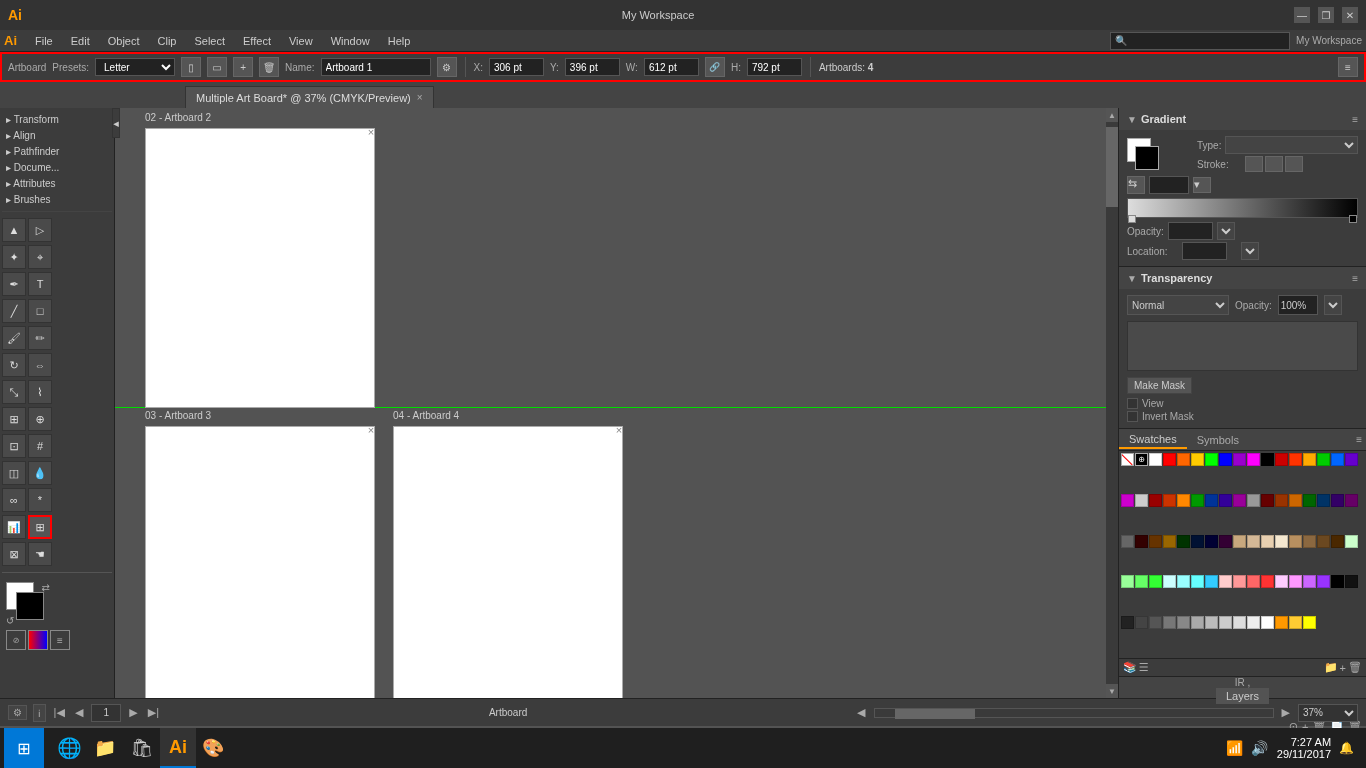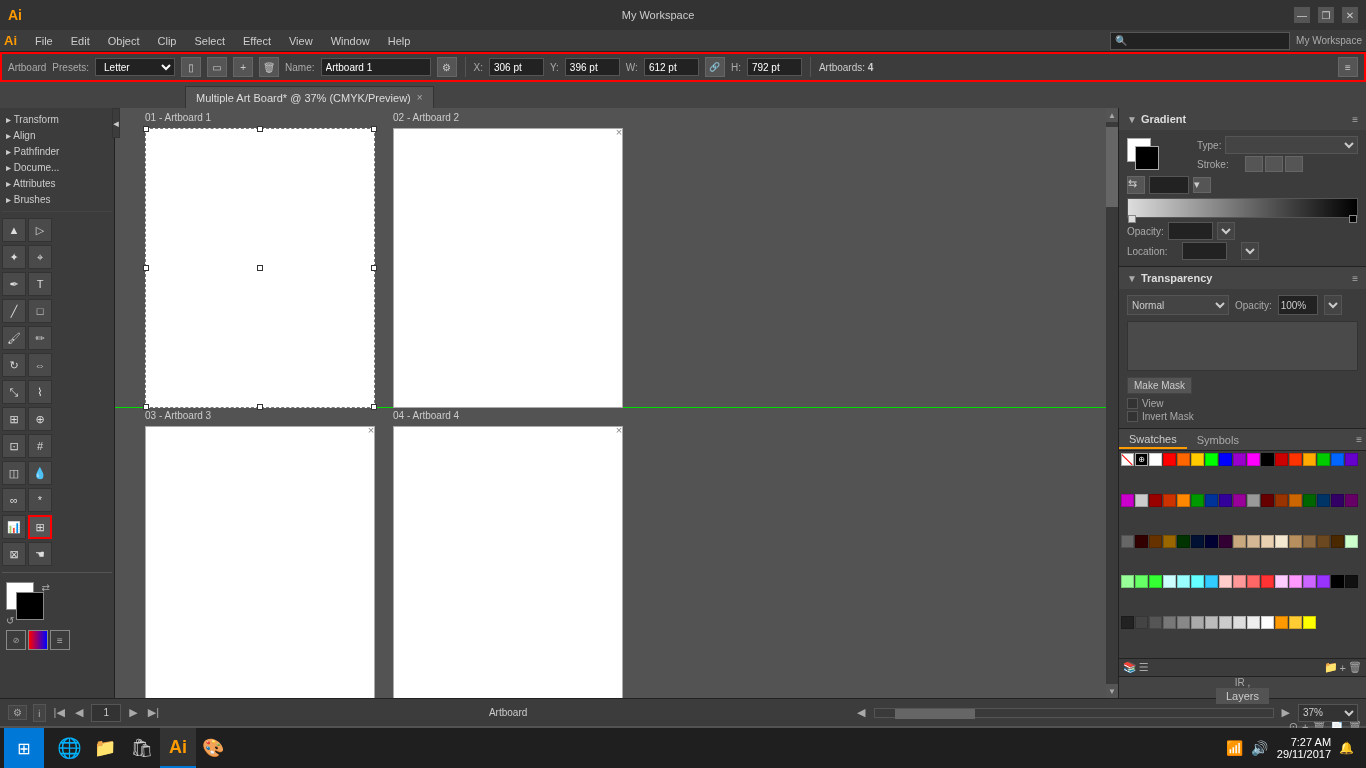--- a/index.html
+++ b/index.html
@@ -376,34 +376,20 @@
   </div>
 
   <div id="canvas-area" style="position:relative;">
 
     <div class="align-line-h" style="top:299px;left:0;right:12px;"></div>
 
     <div style="position:absolute;top:20px;left:30px;">
 
       <div style="display:flex;gap:18px;margin-bottom:18px;">
 
-        <div style="position:relative;width:230px;height:280px;">
-          <div class="artboard-label">01 - Artboard 1</div>
-          <div style="width:230px;height:280px;background:white;border:1px dashed #777;position:relative;">
-            <div class="handle tl"></div>
-            <div class="handle tm"></div>
-            <div class="handle tr"></div>
-            <div class="handle ml"></div>
-            <div class="handle mr"></div>
-            <div class="handle bl"></div>
-            <div class="handle bm"></div>
-            <div class="handle br"></div>
-            <div class="center-handle"></div>
-          </div>
-        </div>
 
         <div style="position:relative;width:230px;height:280px;">
           <div class="artboard-label">02 - Artboard 2</div>
           <div style="width:230px;height:280px;background:white;border:1px solid #aaa;position:relative;">
             <div style="position:absolute;top:-3px;right:-3px;width:12px;height:12px;display:flex;align-items:center;justify-content:center;color:#888;font-size:11px;cursor:pointer;">×</div>
           </div>
         </div>
       </div>
 
       <div style="display:flex;gap:18px;">

